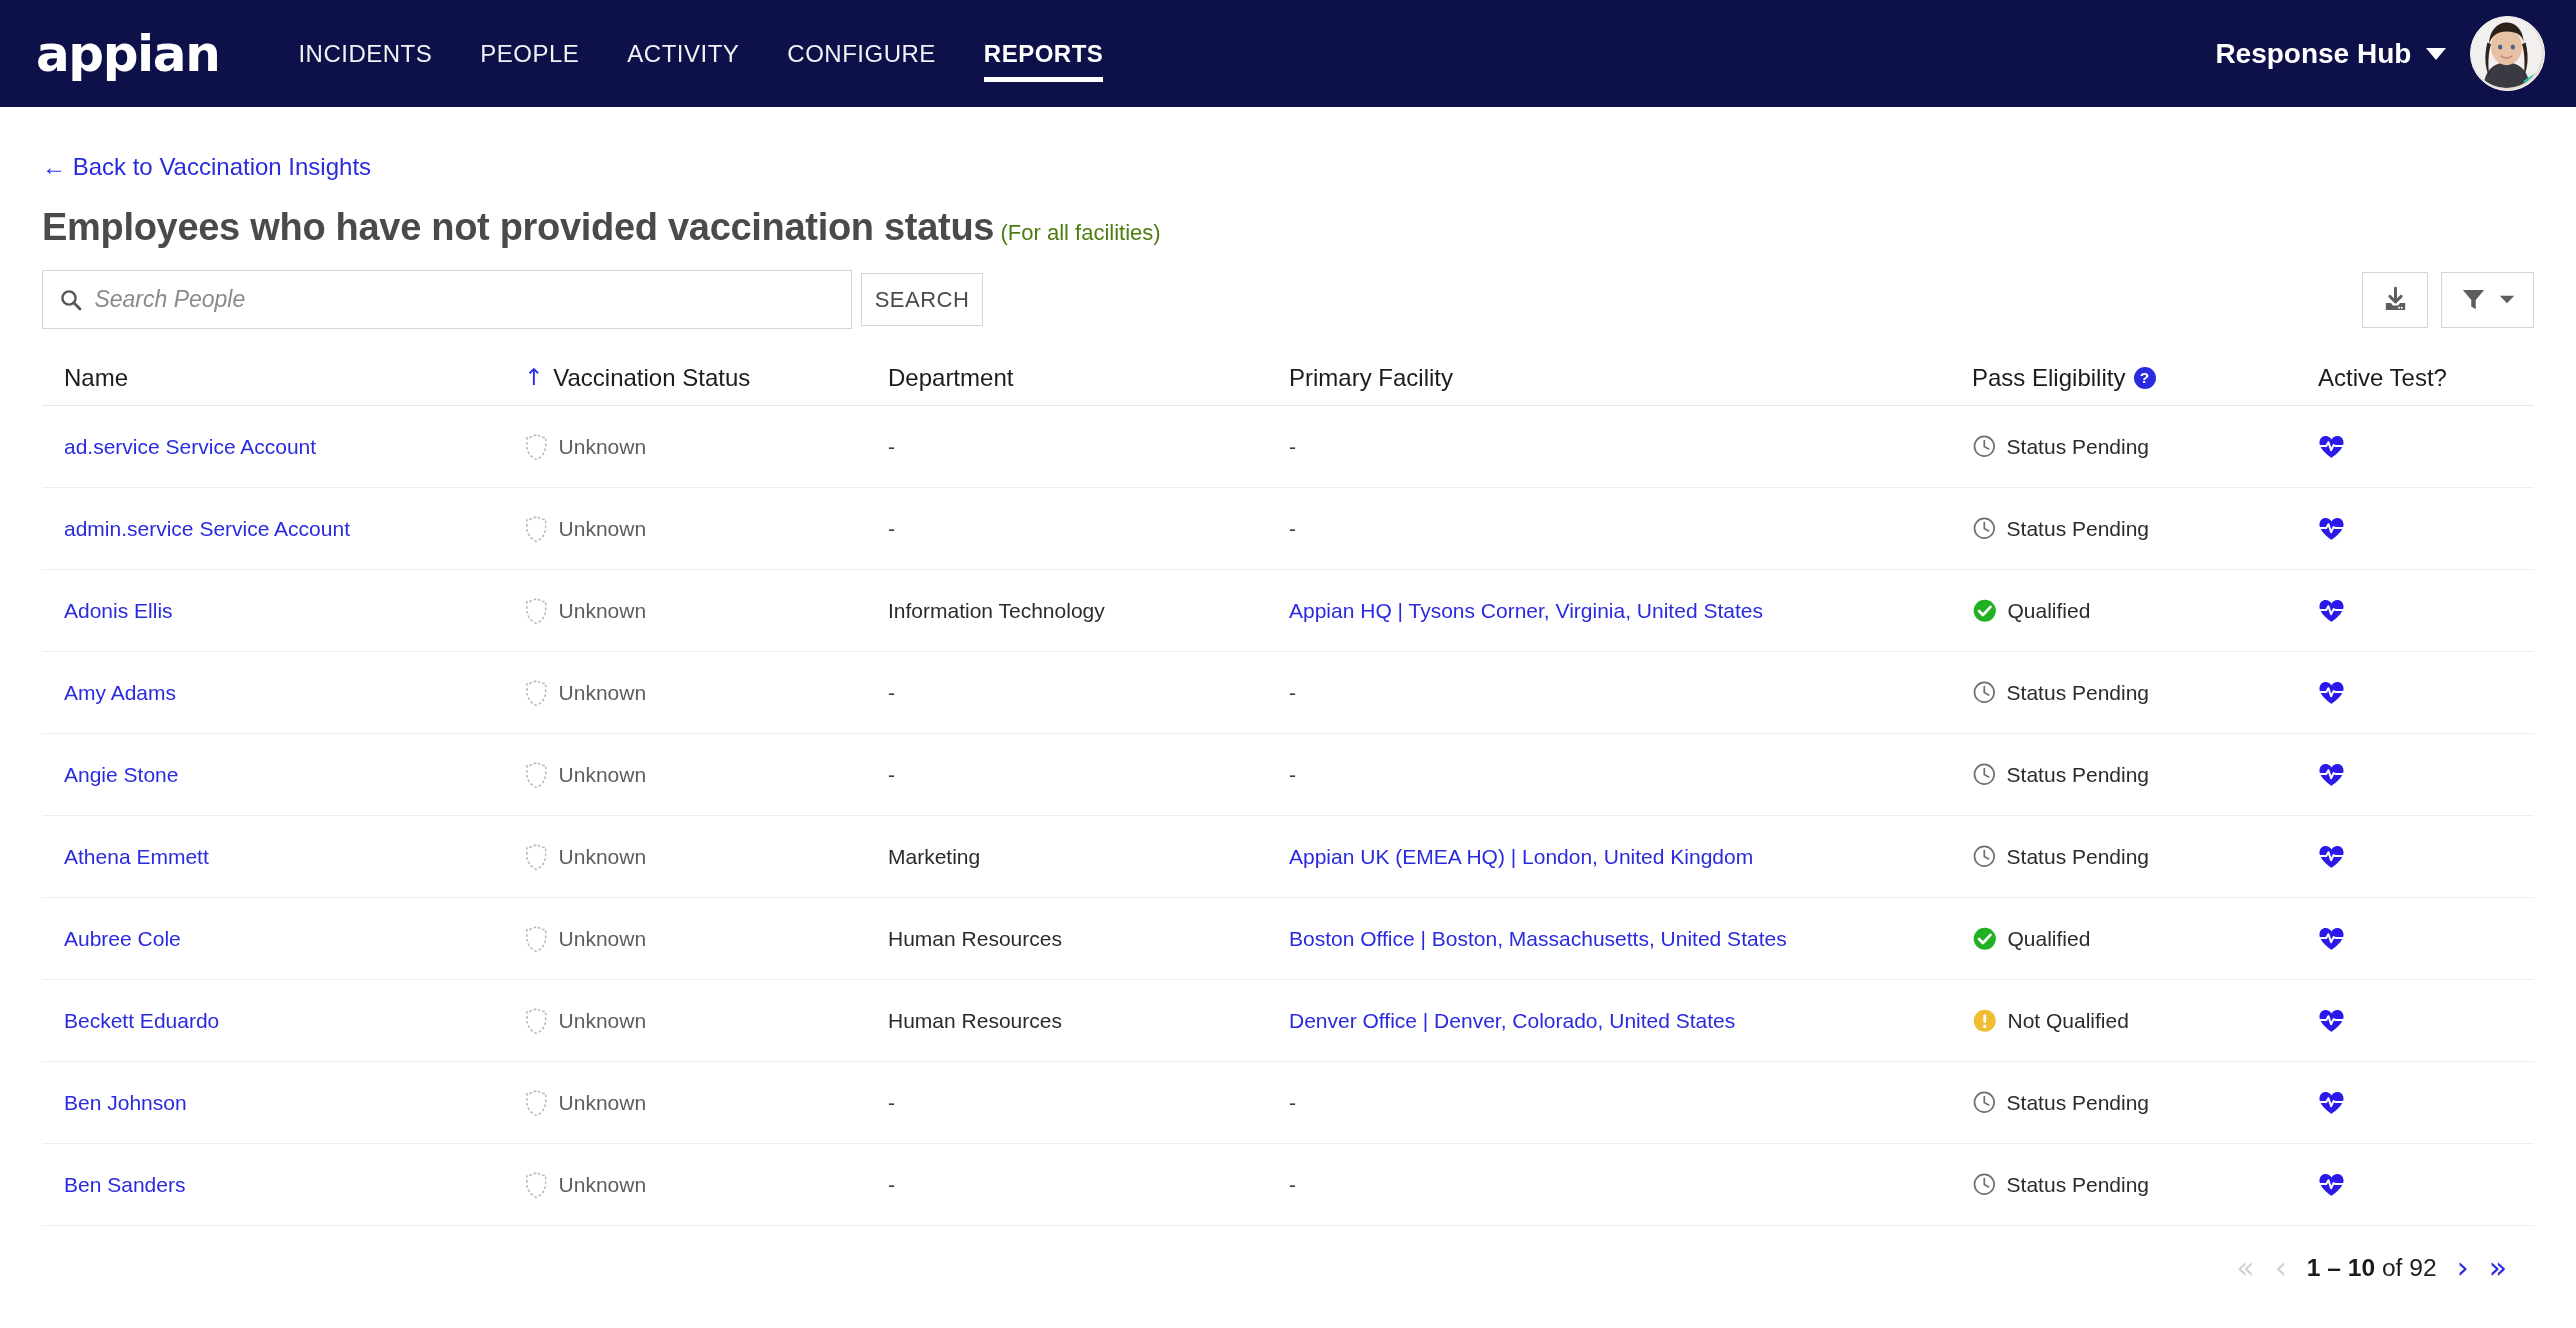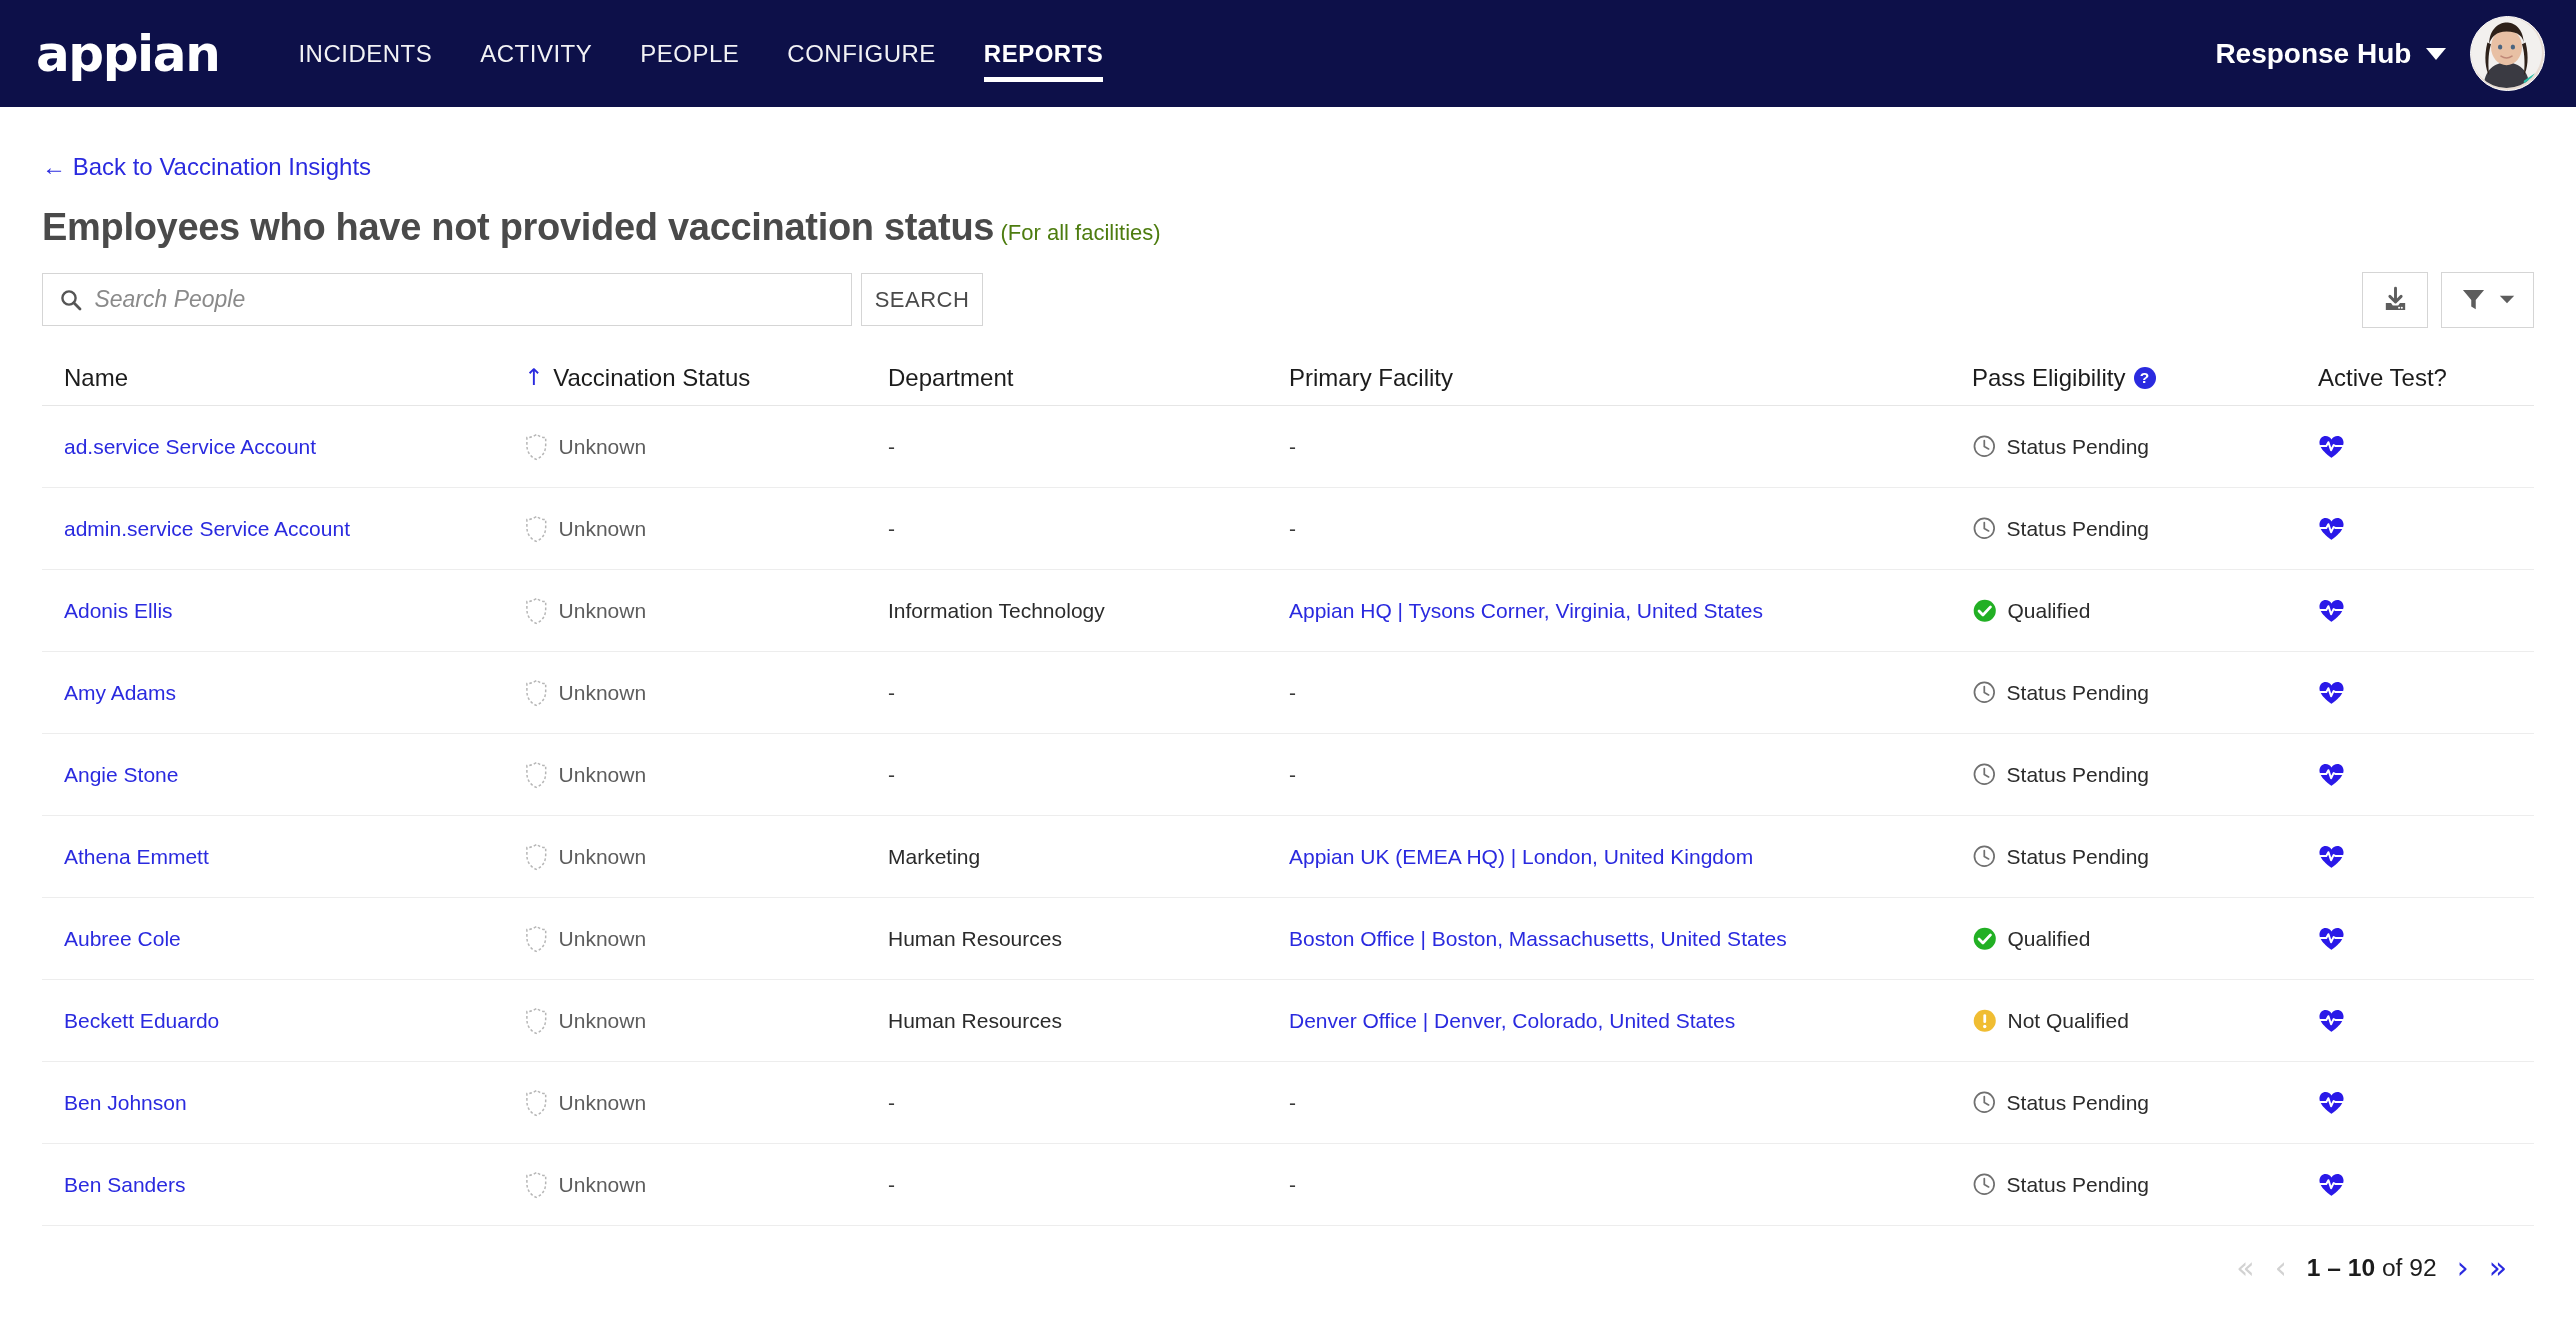--- a/index.html
+++ b/index.html
@@ -118,21 +118,21 @@
 
   
   .search-row {
     margin-top: 24.6px;
     display: flex;
     align-items: center;
     height: 53px;
   }
   .search-box {
     width: 810px;
-    height: 53px;
+    height: 59px;
     border: 0.9px solid #d5d5d5;
     display: flex;
     align-items: center;
     padding: 0 16.4px;
     background: #fff;
   }
   .search-icon-svg { flex: none; margin-right: 11px; }
   .search-input {
     border: 0;
     outline: none;
@@ -264,22 +264,22 @@
   .pg-label b { font-weight: 700; }
 </style>
 </head>
 <body>
 
 <div class="topnav">
   <div class="brand-logo">appian</div>
 
   <div class="nav-items">
     <div class="nav-item">INCIDENTS</div>
+    <div class="nav-item">PEOPLE</div>
     <div class="nav-item">ACTIVITY</div>
-    <div class="nav-item">PEOPLE</div>
     <div class="nav-item">CONFIGURE</div>
     <div class="nav-item active">REPORTS</div>
   </div>
 
   <div class="nav-right">
     <div class="hub-label">
       <span>Response Hub</span>
       <span class="caret-down"></span>
     </div>
     <div class="avatar">

